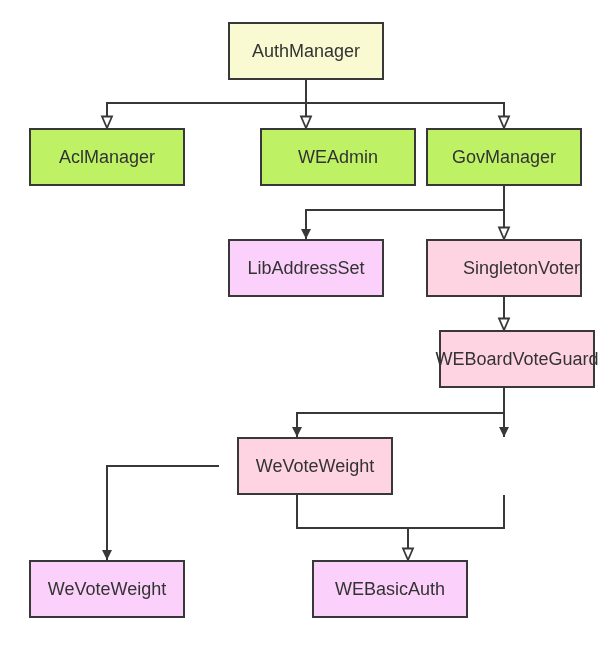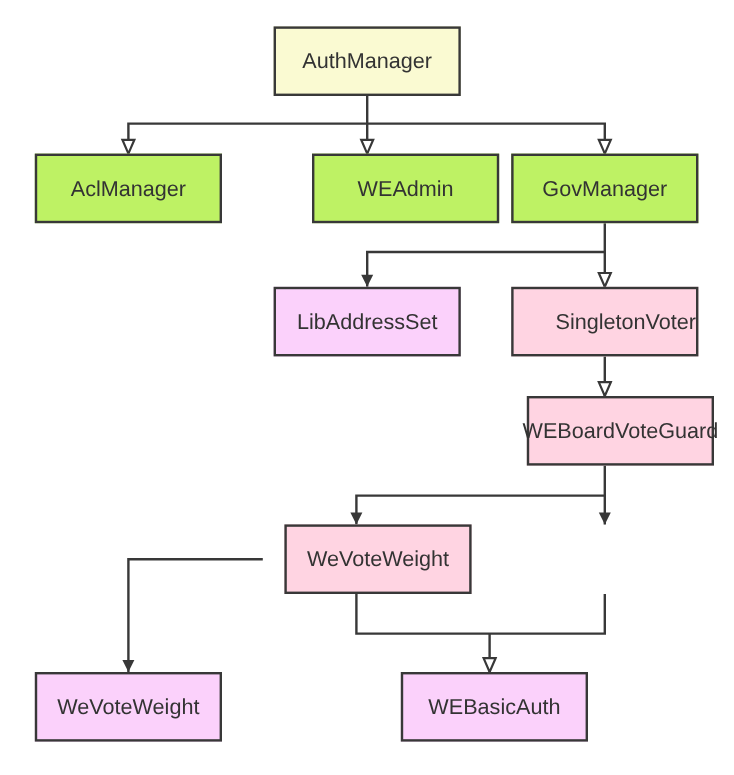--- a/index.html
+++ b/index.html
@@ -103,17 +103,17 @@
 
   <div class="node fill-pink" style="left:237px; top:437px;">
     <span>WeVoteWeight</span>
   </div>
 
 
   <div class="node fill-violet" style="left:29px; top:560px;">
     <span>WeVoteWeight</span>
   </div>
 
-  <div class="node fill-violet" style="left:334px; top:560px;">
+  <div class="node fill-violet" style="left:312px; top:560px;">
     <span>WEBasicAuth</span>
   </div>
 
 </div>
 
 </body></html>

